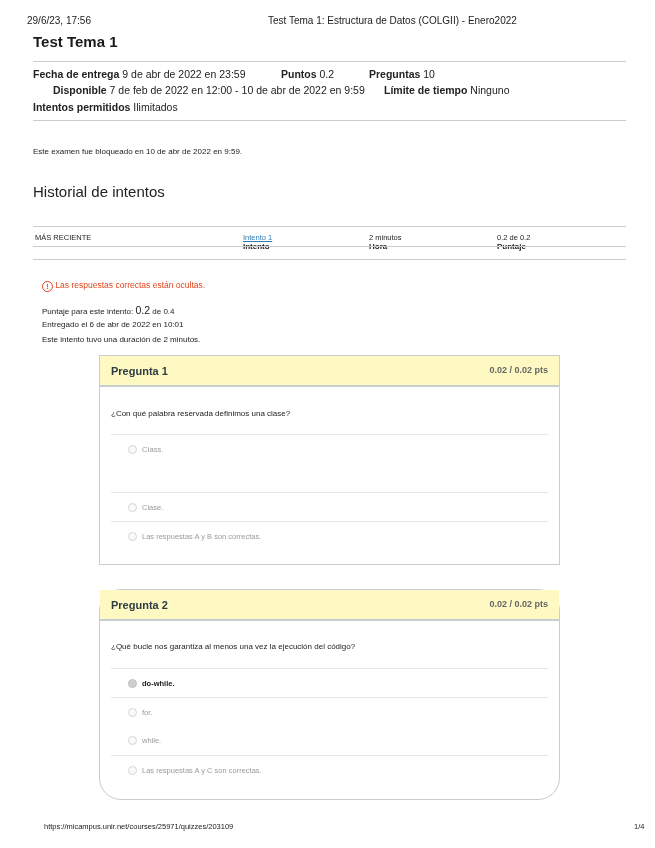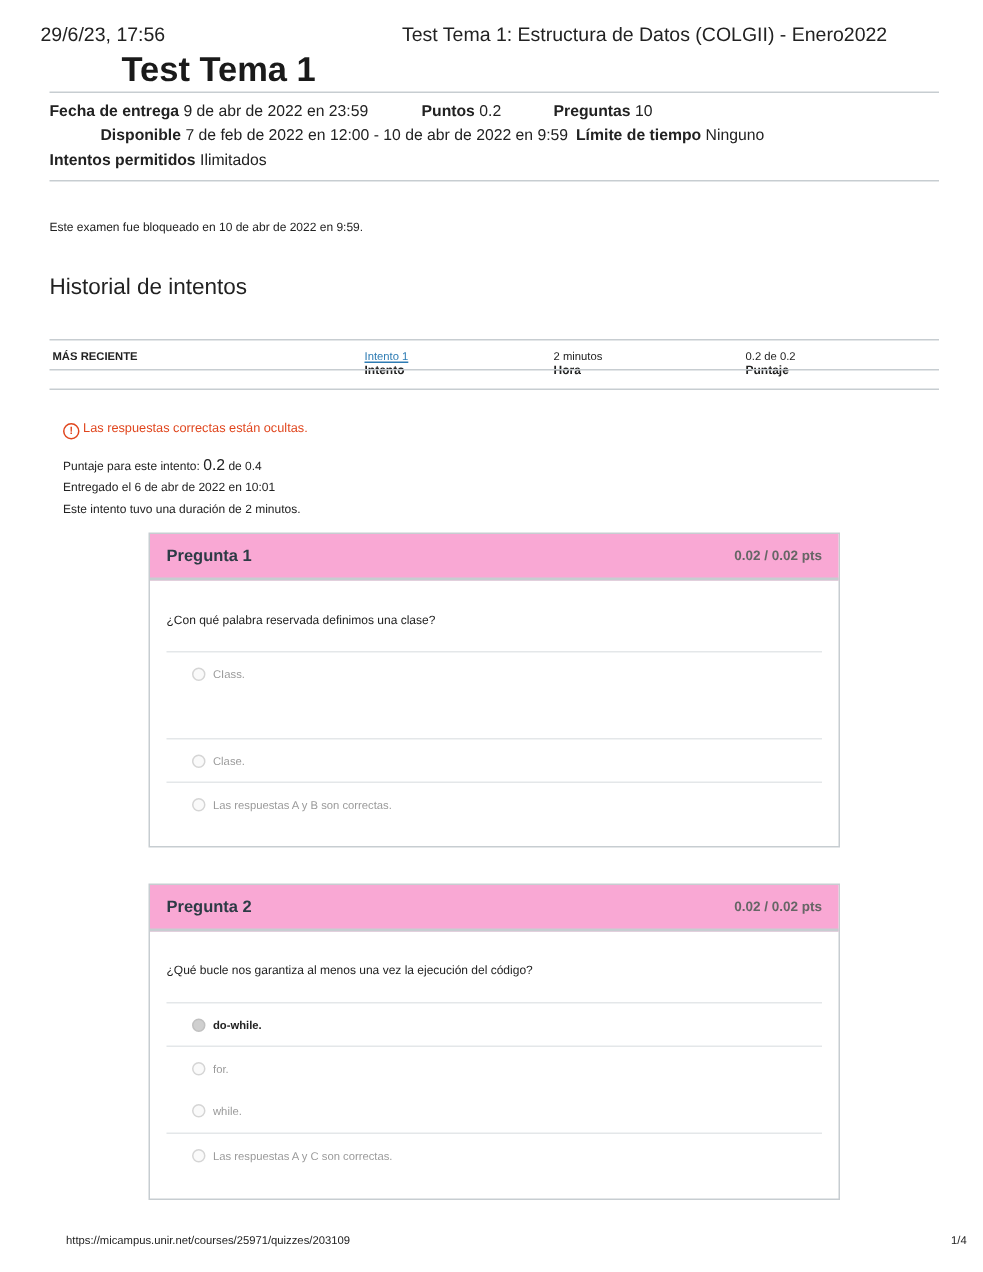--- a/index.html
+++ b/index.html
@@ -1,33 +1,33 @@
 <!DOCTYPE html>
 <html><head>
 <meta charset="utf-8">
 <style>
   html, body { margin:0; padding:0; }
   body { width:655px; height:848px; background:#fff; position:relative; font-family:"Liberation Sans", sans-serif; color:#222; overflow:hidden; }
   .abs { position:absolute; }
-  .print-hdr { top:15px; font-size:13px; color:#222; }
-  .title { left:33px; top:33px; font-size:23px; font-weight:bold; color:#1a1a1a;margin-left:48px; }
+  .print-hdr { top:15px; font-size:10px; color:#222; }
+  .title { left:33px; top:33px; font-size:15px; font-weight:bold; color:#1a1a1a; }
   .hr { left:33px; width:593px; height:1px; background:#c7cdd1; }
   .meta { font-size:10.5px; color:#222; }
   .meta b { font-weight:bold; }
   .notice { left:33px; top:147px; font-size:8px; }
   .h2 { left:33px; top:183px; font-size:15px; color:#222; }
   .th { font-size:8px; font-weight:bold; top:213px;margin-top:29px; }
   .td { font-size:7.5px; top:233px; }
-  .td-bold { font-weight:bold; }
+  .td-bold { font-weight:normal; }
   .link { color:#2d7bb3; text-decoration:underline; }
   .warn { left:42px; top:280px; font-size:8.5px; color:#e0461e; }
   .info { left:42px; font-size:8px; color:#222; }
   .info big { font-size:10.5px; }
   .qbox { left:99px; width:459px; border:1px solid #c7cdd1; background:#fff; }
-  .qhead { position:absolute; left:0; top:0; right:0; height:29px; background:#f9a8d4; border-bottom:2px solid #c7cdd1;text-align:center; }
+  .qhead { position:absolute; left:0; top:0; right:0; height:29px; background:#fef9c3; border-bottom:2px solid #c7cdd1;text-align:center; }
   .qtitle { position:absolute; left:11px; top:9px; font-size:11px; font-weight:bold; color:#2d3b45; }
   .qpts { position:absolute; right:11px; top:9px; font-size:9px; font-weight:bold; color:#666; }
   .qtext { position:absolute; left:11px; font-size:8px; color:#222; }
   .ans { position:absolute; left:11px; right:11px; height:29px; border-top:1px solid #e4e7e9; }
   .ans.noline { border-top:none; }
   .radio { position:absolute; left:17px; top:10px; width:7px; height:7px; border-radius:50%; border:1px solid #d5d5d5; background:#fafafa; }
   .radio.sel { background:#cfcfcf; border-color:#c0c0c0; }
   .alabel { position:absolute; left:31px; top:10px; font-size:7.5px; color:#9a9a9a; }
   .alabel.sel { color:#222; font-weight:bold; }
   .footer { top:822px; font-size:7.5px; color:#222; }
@@ -46,21 +46,21 @@
   <span>9 de abr de 2022 en 23:59</span>
 </div>
 <div class="abs meta" style="left:281px; top:68px;">
   <b>Puntos</b>
   <span>0.2</span>
 </div>
 <div class="abs meta" style="left:369px; top:68px;">
   <b>Preguntas</b>
   <span>10</span>
 </div>
-<div class="abs meta" style="left:47px; top:84px;padding-left:20px;">
+<div class="abs meta" style="left:33px; top:84px;padding-left:20px;">
   <b>Disponible</b>
   <span>7 de feb de 2022 en 12:00 - 10 de abr de 2022 en 9:59</span>
 </div>
 <div class="abs meta" style="left:384px; top:84px;">
   <b>Límite de tiempo</b>
   <span>Ninguno</span>
 </div>
 <div class="abs meta" style="left:33px; top:101px;">
   <b>Intentos permitidos</b>
   <span>Ilimitados</span>
@@ -106,21 +106,21 @@
   <div class="ans" style="top:165px;">
     <span class="radio"></span>
     <span class="alabel">Las respuestas A y B son correctas.</span>
   </div>
   <div class="ans" style="top:136px;">
     <span class="radio"></span>
     <span class="alabel">Clase.</span>
   </div>
 </div>
 
-<div class="abs qbox" style="top:589px; height:209px;">
+<div class="abs qbox" style="top:589px; height:209px;border-radius:22px;">
   <div class="qhead">
     <div class="qtitle">Pregunta 2</div>
     <div class="qpts">0.02 / 0.02 pts</div>
   </div>
   <div class="qtext" style="top:52px;">¿Qué bucle nos garantiza al menos una vez la ejecución del código?</div>
   <div class="ans" style="top:78px;">
     <span class="radio sel"></span>
     <span class="alabel sel">do-while.</span>
   </div>
   <div class="ans" style="top:107px;">

